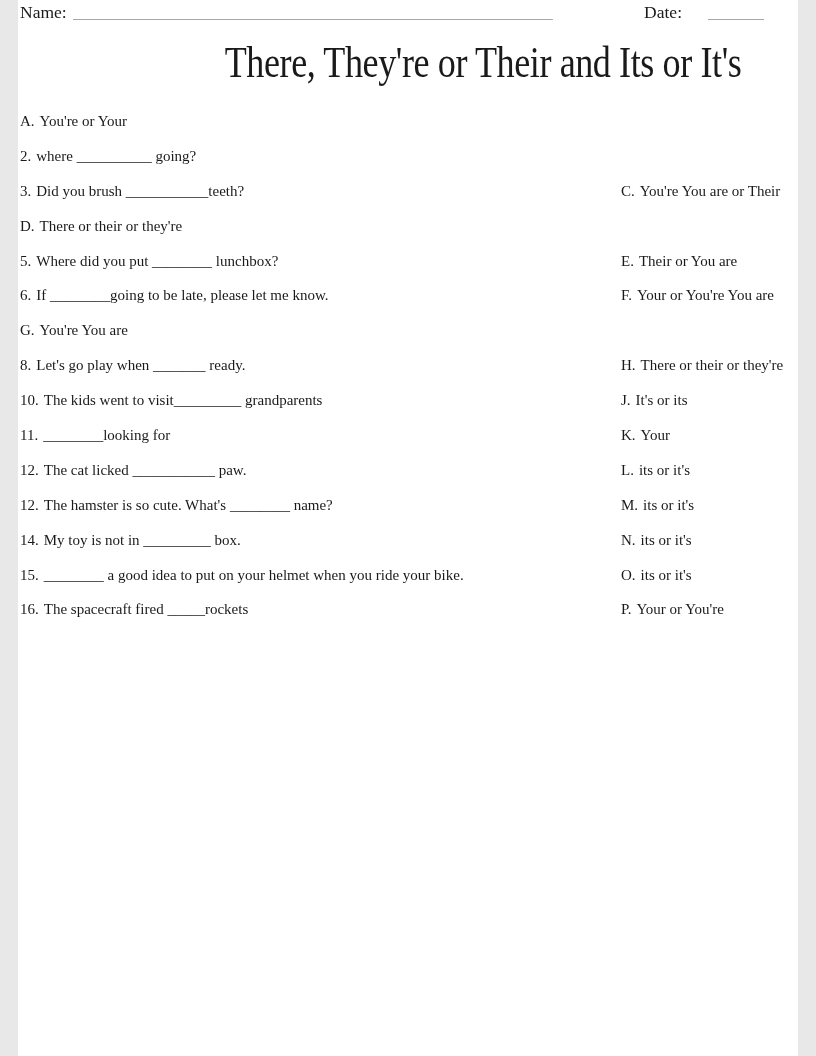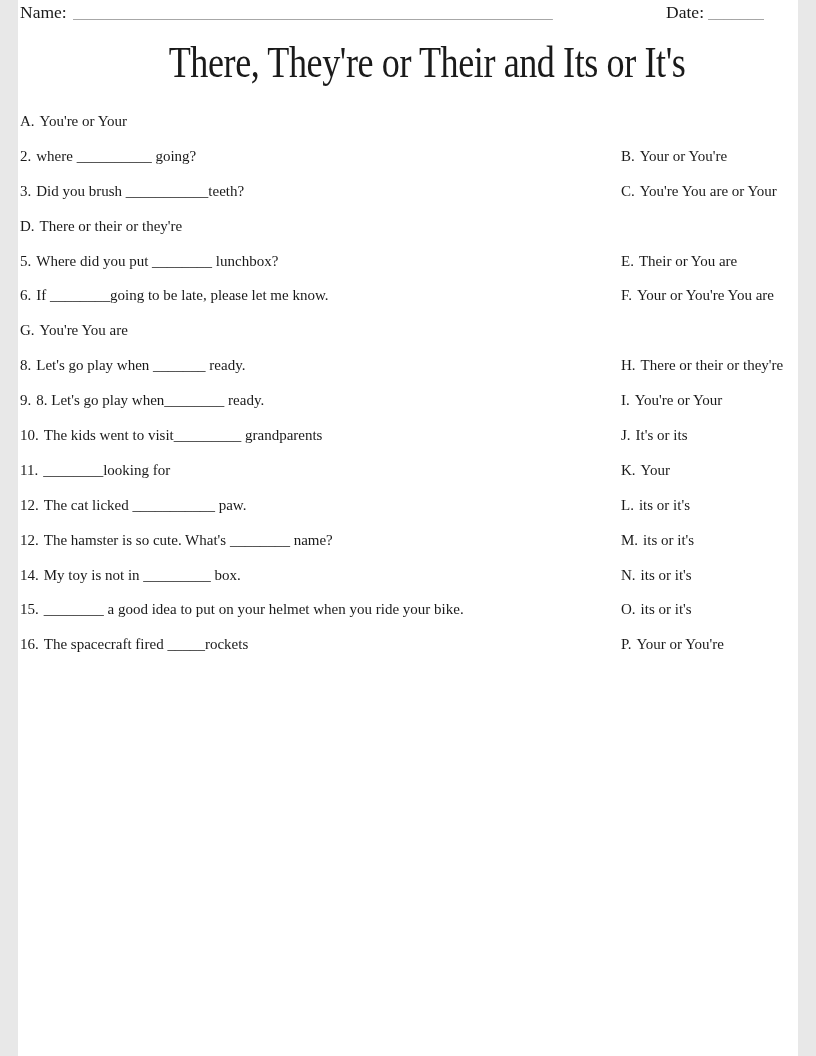--- a/index.html
+++ b/index.html
@@ -29,28 +29,28 @@
     white-space: nowrap;
   }
   .hline {
     color: var(--blank-line, #999);
     white-space: pre;
     overflow: hidden;
     font-size: 16px;
   }
   .name-line { margin-left: 6px; flex: 0 1 auto; }
   .header-spacer { flex: 1 0 20px; }
-  .date-line { margin-left: 4px; }
+  .date-line { margin-left: 26px; }
   
   .title {
     position: absolute;
     top: 39px; left: 0;
     width: 100%;
     margin: 0;
-    text-align: center;
+    text-align: right;
     font-size: 44px;
     font-weight: 400;
     line-height: 47px;
     white-space: nowrap;
     padding-left: 38px;
   }
   .title-inner {
     display: inline-block;
     transform: scaleX(0.82);
     transform-origin: 50% 50%;
@@ -88,26 +88,25 @@
   <h1 class="title"><span class="title-inner">There, They're or Their and Its or It's</span></h1>
 
   <div class="qa">
 
     <div class="row">
       <div class="a"><span class="aletter">A.</span><span>You're or Your</span></div>
     </div>
 
     <div class="row">
       <div class="q"><span class="qnum">2.</span><span>where __________ going?</span></div>
-      <div class="a"><span class="aletter">B.</span><span>Your or You're</span></div>
     </div>
 
     <div class="row">
       <div class="q"><span class="qnum">3.</span><span>Did you brush ___________teeth?</span></div>
-      <div class="a"><span class="aletter">C.</span><span>You're You are or Your</span></div>
+      <div class="a"><span class="aletter">C.</span><span>You're You are or Their</span></div>
     </div>
 
     <div class="row">
       <div class="a"><span class="aletter">D.</span><span>There or their or they're</span></div>
     </div>
 
     <div class="row">
       <div class="q"><span class="qnum">5.</span><span>Where did you put ________ lunchbox?</span></div>
       <div class="a"><span class="aletter">E.</span><span>Their or You are</span></div>
     </div>
@@ -119,24 +118,20 @@
 
     <div class="row">
       <div class="a"><span class="aletter">G.</span><span>You're You are</span></div>
     </div>
 
     <div class="row">
       <div class="q"><span class="qnum">8.</span><span>Let's go play when _______ ready.</span></div>
       <div class="a"><span class="aletter">H.</span><span>There or their or they're</span></div>
     </div>
 
-    <div class="row">
-      <div class="q"><span class="qnum">9.</span><span>8. Let's go play when________ ready.</span></div>
-      <div class="a"><span class="aletter">I.</span><span>You're or Your</span></div>
-    </div>
 
     <div class="row">
       <div class="q"><span class="qnum">10.</span><span>The kids went to visit_________ grandparents</span></div>
       <div class="a"><span class="aletter">J.</span><span>It's or its</span></div>
     </div>
 
     <div class="row">
       <div class="q"><span class="qnum">11.</span><span>________looking for</span></div>
       <div class="a"><span class="aletter">K.</span><span>Your</span></div>
     </div>

